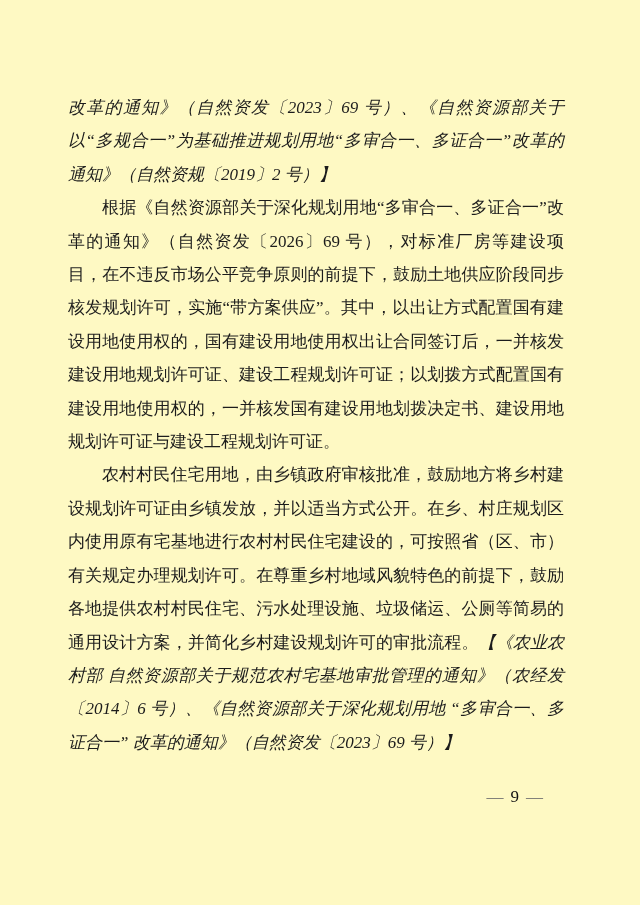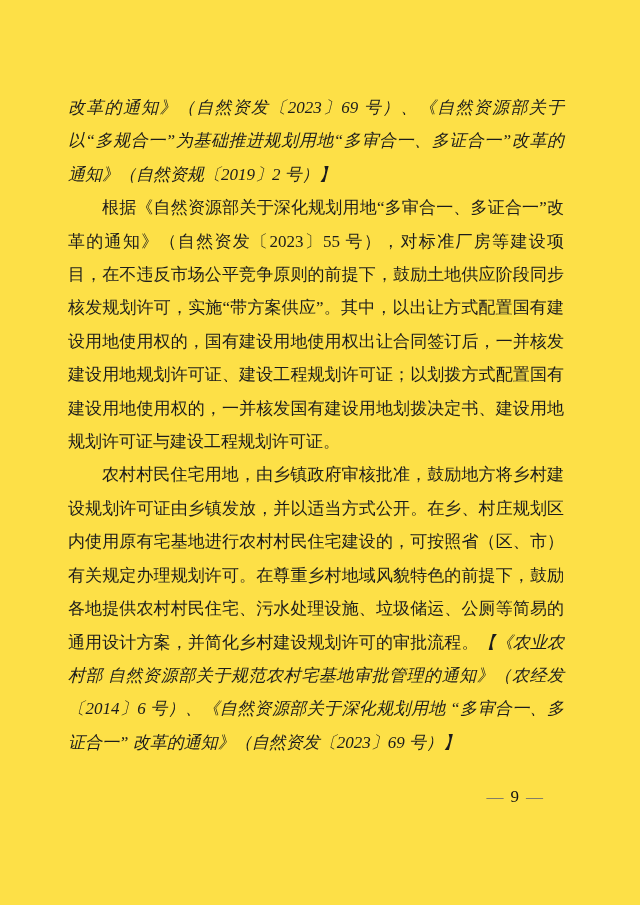--- a/index.html
+++ b/index.html
@@ -5,21 +5,21 @@
   html, body {
     margin: 0;
     padding: 0;
     background: #e8e8e8;
   }
   .page {
     position: relative;
     width: 640px;
     height: 905px;
     margin: 0 auto;
-    background: #fde047;
+    background: #fef9c3;
     font-family: "Liberation Serif", "DejaVu Serif", serif;
     color: #1c1c1c;
     overflow: hidden;
   }
   .content {
     position: absolute;
     top: 91px;
     left: 68px;
     width: 496px;
     font-size: 17px;
@@ -54,20 +54,20 @@
     color: #141414;
     margin: 0 7px;
   }
 </style>
 </head>
 <body>
 
 <div class="page">
   <div class="content">
     <p class="para no-indent citation">改革的通知》（自然资发〔2023〕69 号）、《自然资源部关于以“多规合一”为基础推进规划用地“多审合一、多证合一”改革的通知》（自然资规〔2019〕2 号）】</p>
-    <p class="para">根据《自然资源部关于深化规划用地“多审合一、多证合一”改革的通知》（自然资发〔2023〕55 号），对标准厂房等建设项目，在不违反市场公平竞争原则的前提下，鼓励土地供应阶段同步核发规划许可，实施“带方案供应”。其中，以出让方式配置国有建设用地使用权的，国有建设用地使用权出让合同签订后，一并核发建设用地规划许可证、建设工程规划许可证；以划拨方式配置国有建设用地使用权的，一并核发国有建设用地划拨决定书、建设用地规划许可证与建设工程规划许可证。</p>
+    <p class="para">根据《自然资源部关于深化规划用地“多审合一、多证合一”改革的通知》（自然资发〔2026〕69 号），对标准厂房等建设项目，在不违反市场公平竞争原则的前提下，鼓励土地供应阶段同步核发规划许可，实施“带方案供应”。其中，以出让方式配置国有建设用地使用权的，国有建设用地使用权出让合同签订后，一并核发建设用地规划许可证、建设工程规划许可证；以划拨方式配置国有建设用地使用权的，一并核发国有建设用地划拨决定书、建设用地规划许可证与建设工程规划许可证。</p>
     <p class="para"><span>农村村民住宅用地，由乡镇政府审核批准，鼓励地方将乡村建设规划许可证由乡镇发放，并以适当方式公开。在乡、村庄规划区内使用原有宅基地进行农村村民住宅建设的，可按照省（区、市）有关规定办理规划许可。在尊重乡村地域风貌特色的前提下，鼓励各地提供农村村民住宅、污水处理设施、垃圾储运、公厕等简易的通用设计方案，并简化乡村建设规划许可的审批流程。</span><span class="citation">【《农业农村部 自然资源部关于规范农村宅基地审批管理的通知》（农经发〔2014〕6 号）、《自然资源部关于深化规划用地 “多审合一、多证合一” 改革的通知》（自然资发〔2023〕69 号）】</span></p>
   </div>
 
   <div class="page-number">
     <span class="dash">—</span><span class="num">9</span><span class="dash">—</span>
   </div>
 </div>
 
 </body></html>

